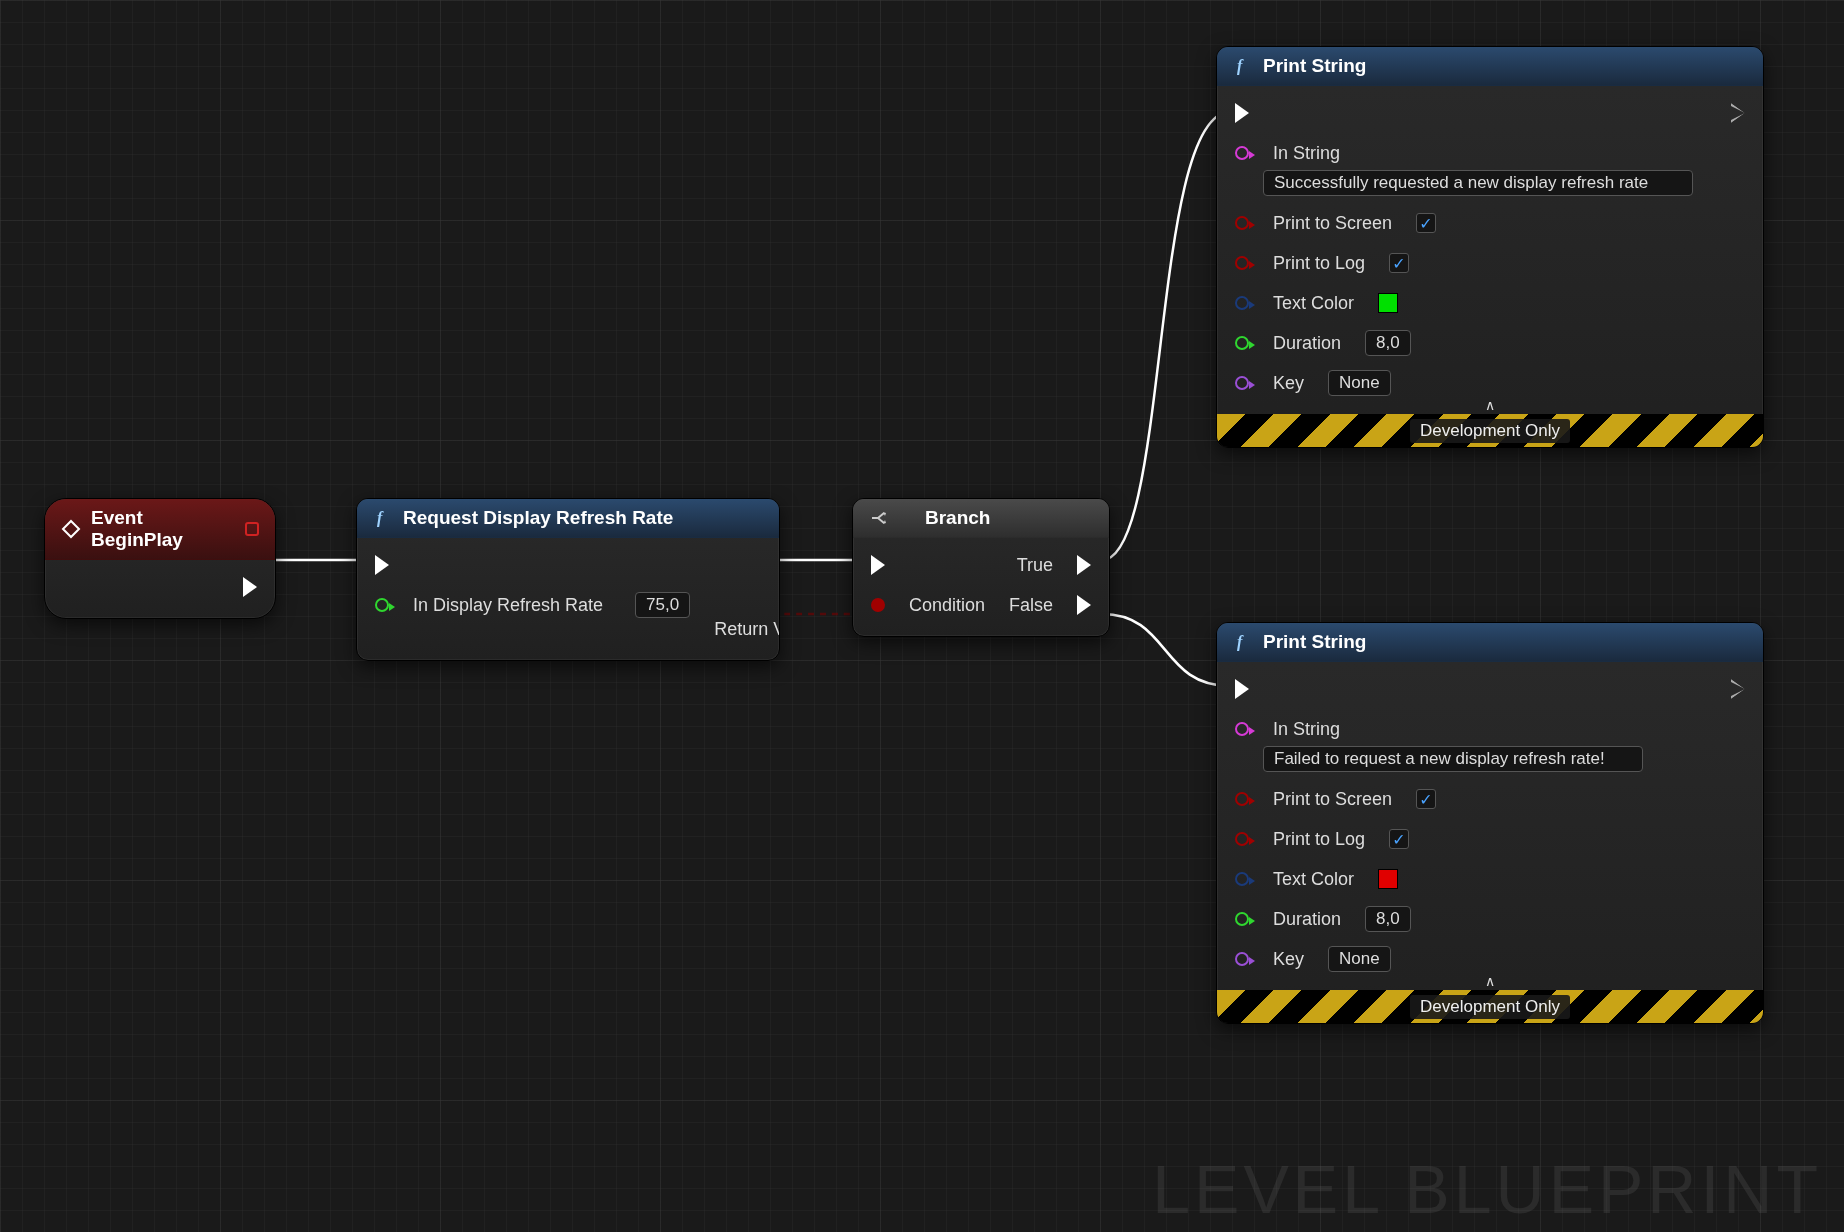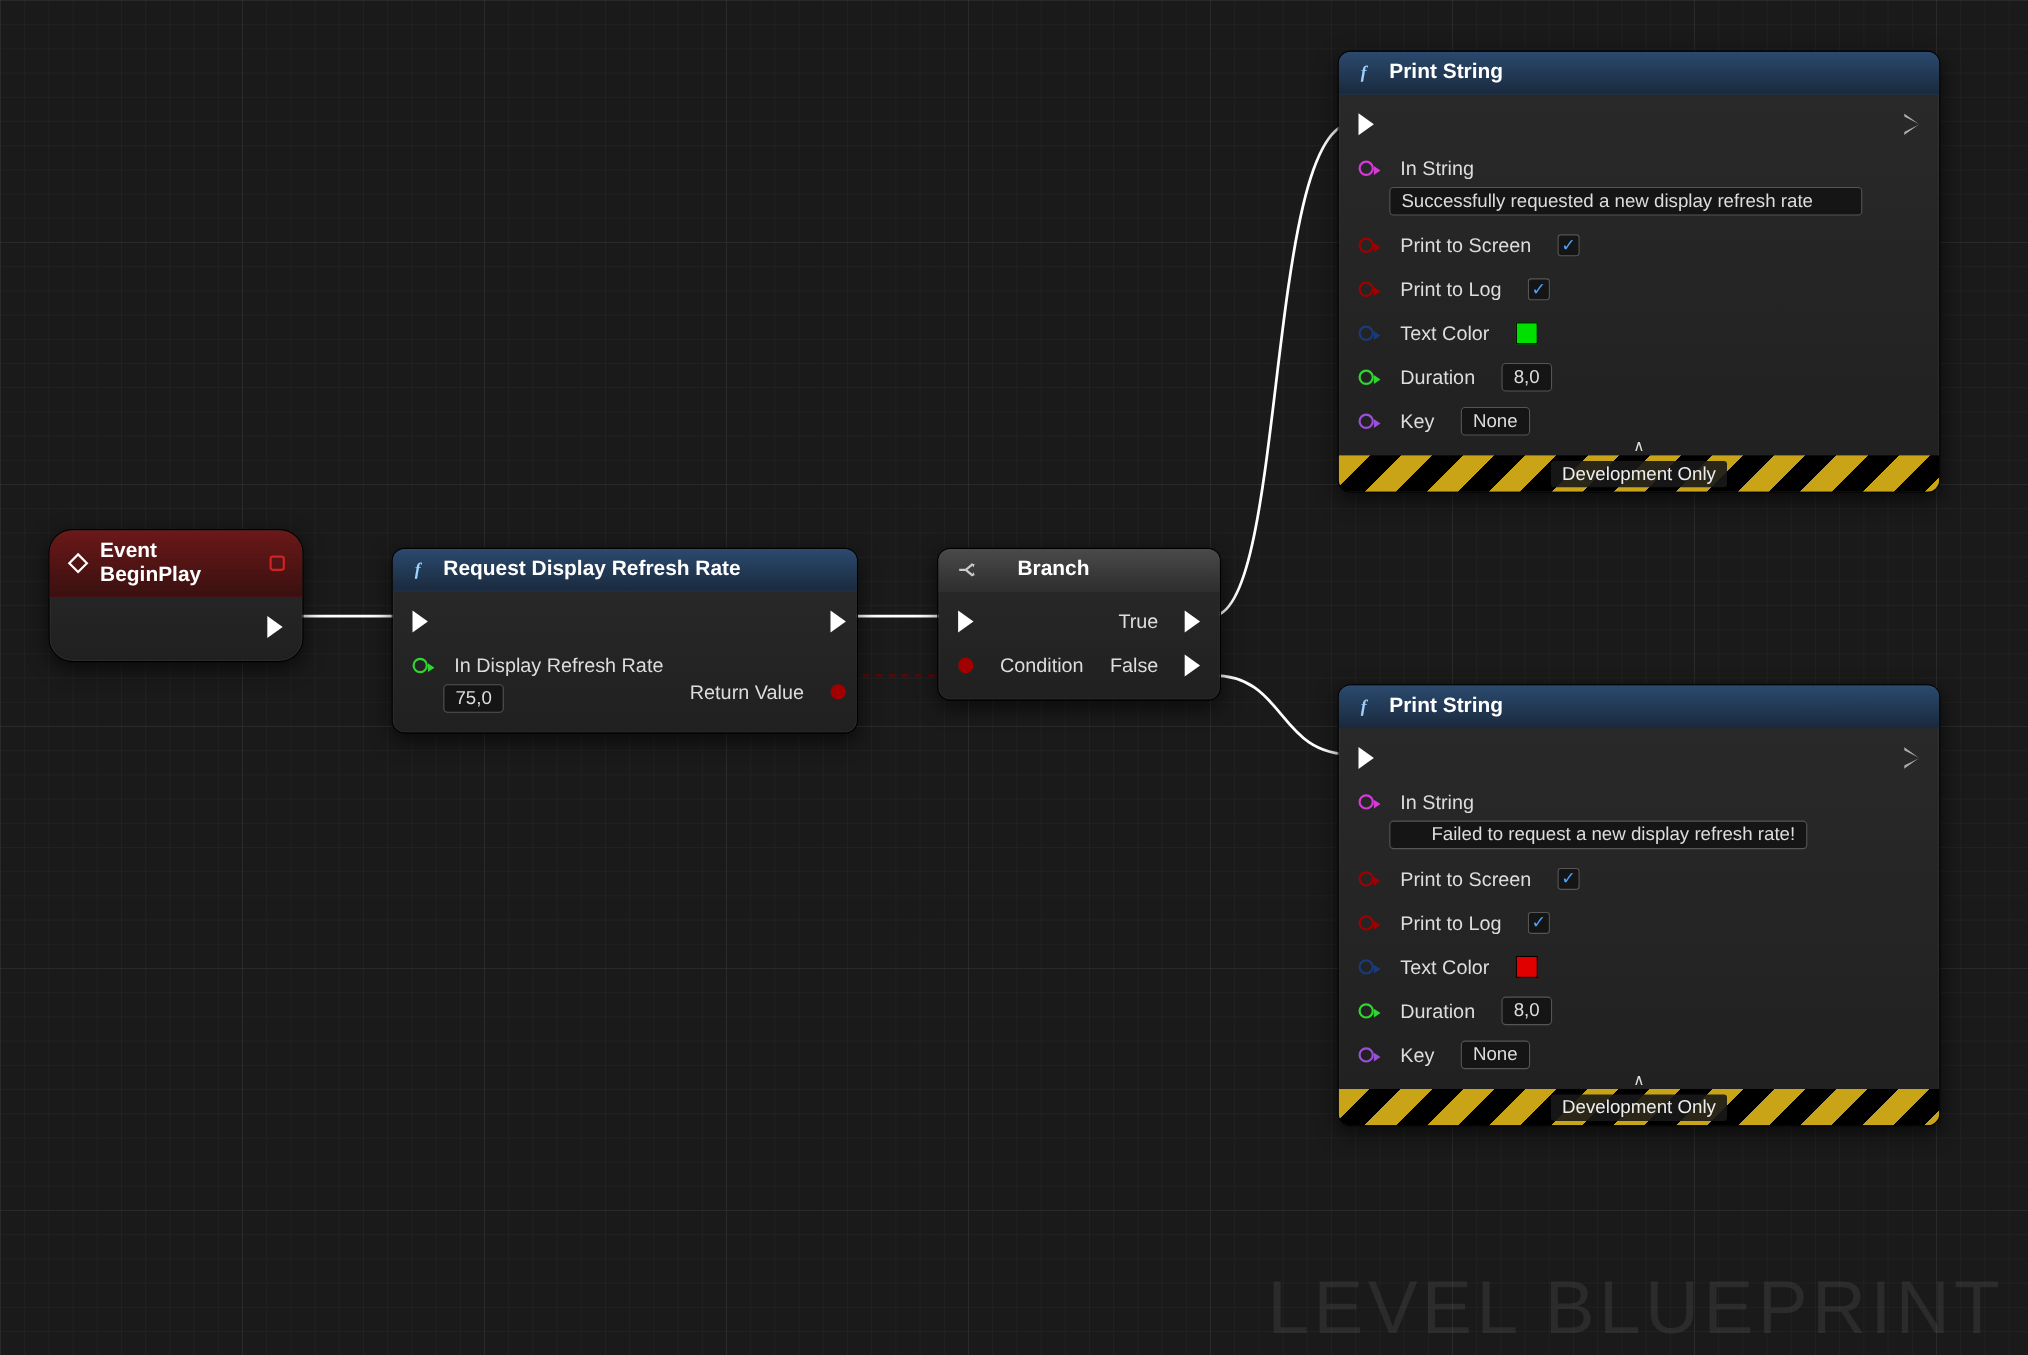--- a/index.html
+++ b/index.html
@@ -103,21 +103,21 @@
 
   <path class="wire-exec" d="M 768 560 C 815 560 820 560 868 560"></path>
 
   <path class="wire-bool" d="M 760 614 C 810 614 820 614 868 614"></path>
 
   <path class="wire-exec" d="M 1102 560 C 1170 560 1150 112 1230 112"></path>
 
   <path class="wire-exec" d="M 1102 614 C 1170 614 1160 686 1230 686"></path>
 </svg>
 
-<div class="node" style="left:44px; top:481px; width:232px;border-radius:22px;">
+<div class="node" style="left:44px; top:498px; width:232px;border-radius:22px;">
   <div class="header red">
     <span class="hicon">
       <svg width="20" height="20" viewBox="0 0 20 20">
           <path d="M10 2 L18 10 L10 18 L2 10 Z" fill="none" stroke="#fff" stroke-width="2"></path>
         </svg>
     </span>
     <span>Event BeginPlay</span>
     <span class="hdelegate"></span>
   </div>
   <div class="body">
@@ -137,21 +137,21 @@
           <text x="3" y="14" font-size="16" font-style="italic" fill="#9fd3ff" font-family="serif">f</text>
         </svg>
     </span>
     <span>Request Display Refresh Rate</span>
   </div>
   <div class="body">
     <div class="col">
       <div class="pinrow">
         <span class="execpin in"></span>
       </div>
-      <div style="display:flex;flex-direction:column;gap:4px;">
+      <div style="display:flex;gap:4px;">
         <div class="pinrow">
           <span class="circlepin" style="--c:#2fd62f"></span>
           <span class="pinlabel">In Display Refresh Rate</span>
         </div>
         <div class="pinrow" style="padding-left:28px;align-items:center;">
           <span class="valinput">75,0</span>
         </div>
       </div>
     </div>
     <div class="col right">
@@ -277,21 +277,21 @@
     <div class="col">
       <div class="pinrow">
         <span class="execpin in"></span>
       </div>
       <div style="display:flex;flex-direction:column;gap:4px;">
         <div class="pinrow">
           <span class="circlepin" style="--c:#d63ad6"></span>
           <span class="pinlabel">In String</span>
         </div>
         <div class="pinrow" style="padding-left:28px;">
-          <span class="valinput" style="min-width:380px;text-align:right;">Failed to request a new display refresh rate!</span>
+          <span class="valinput" style="min-width:380px;">Failed to request a new display refresh rate!</span>
         </div>
       </div>
       <div class="pinrow">
         <span class="circlepin" style="--c:#a00000"></span>
         <span class="pinlabel">Print to Screen</span>
         <span class="checkbox">✓</span>
       </div>
       <div class="pinrow">
         <span class="circlepin" style="--c:#a00000"></span>
         <span class="pinlabel">Print to Log</span>

